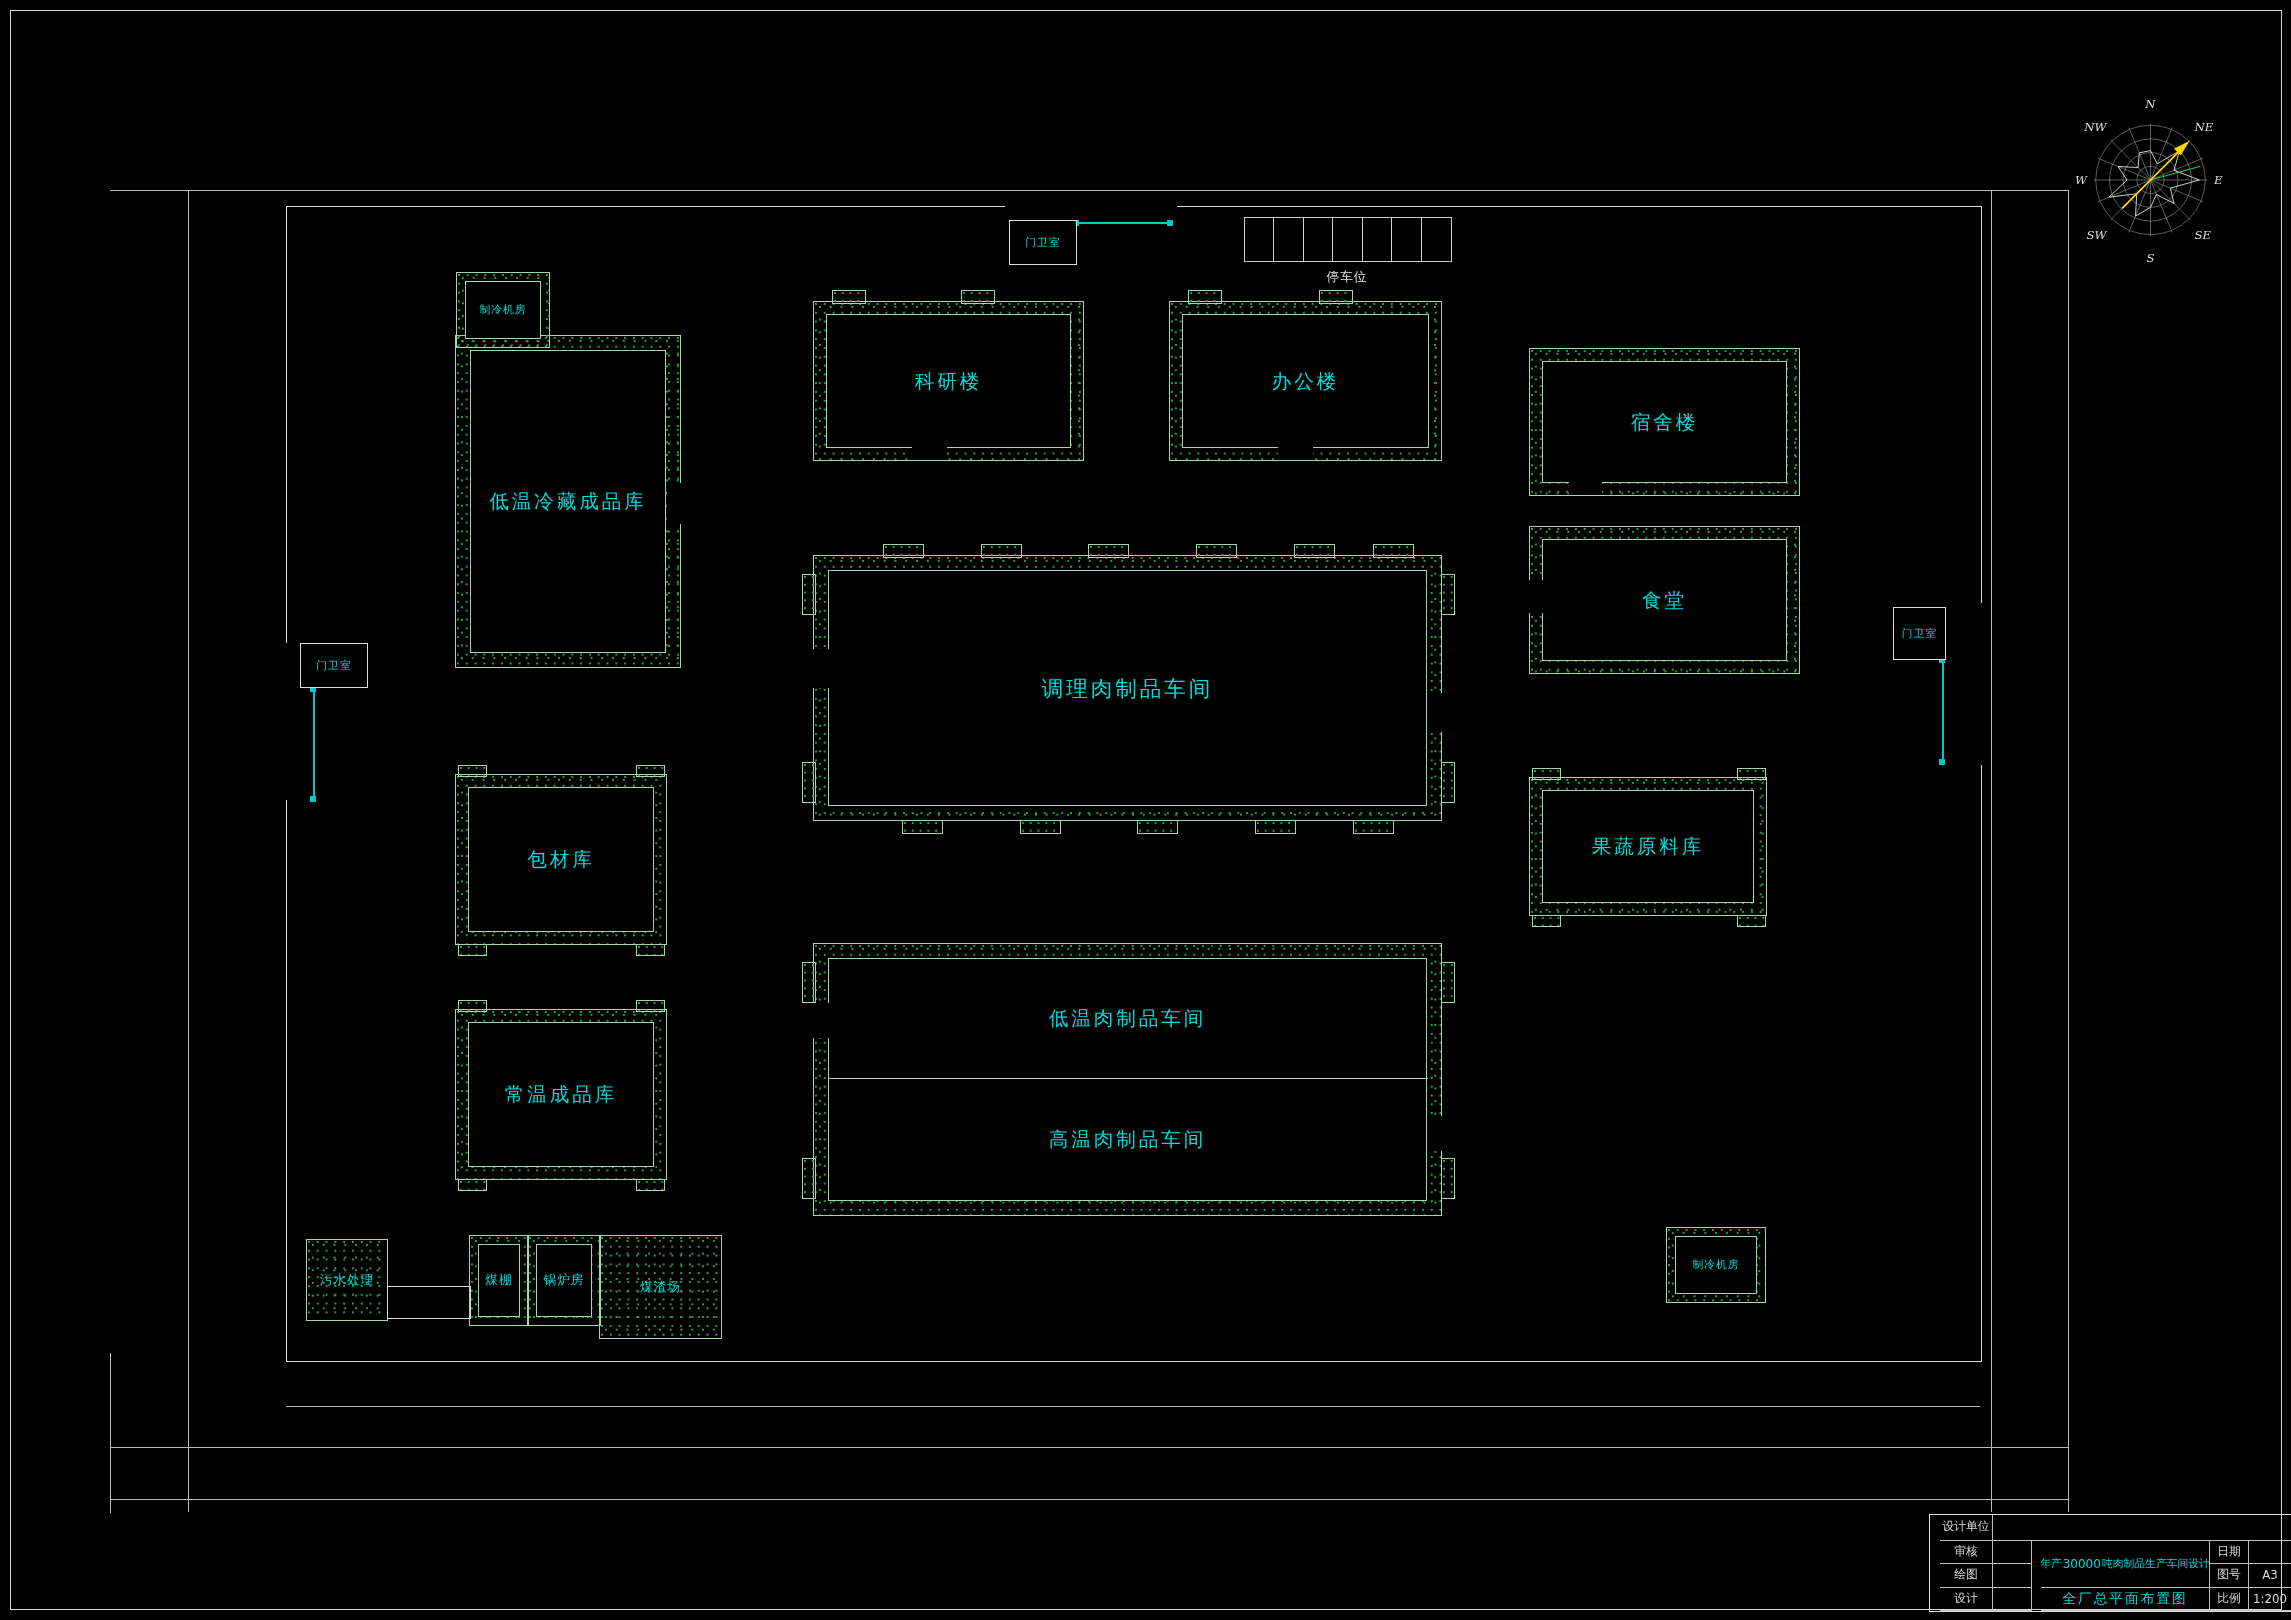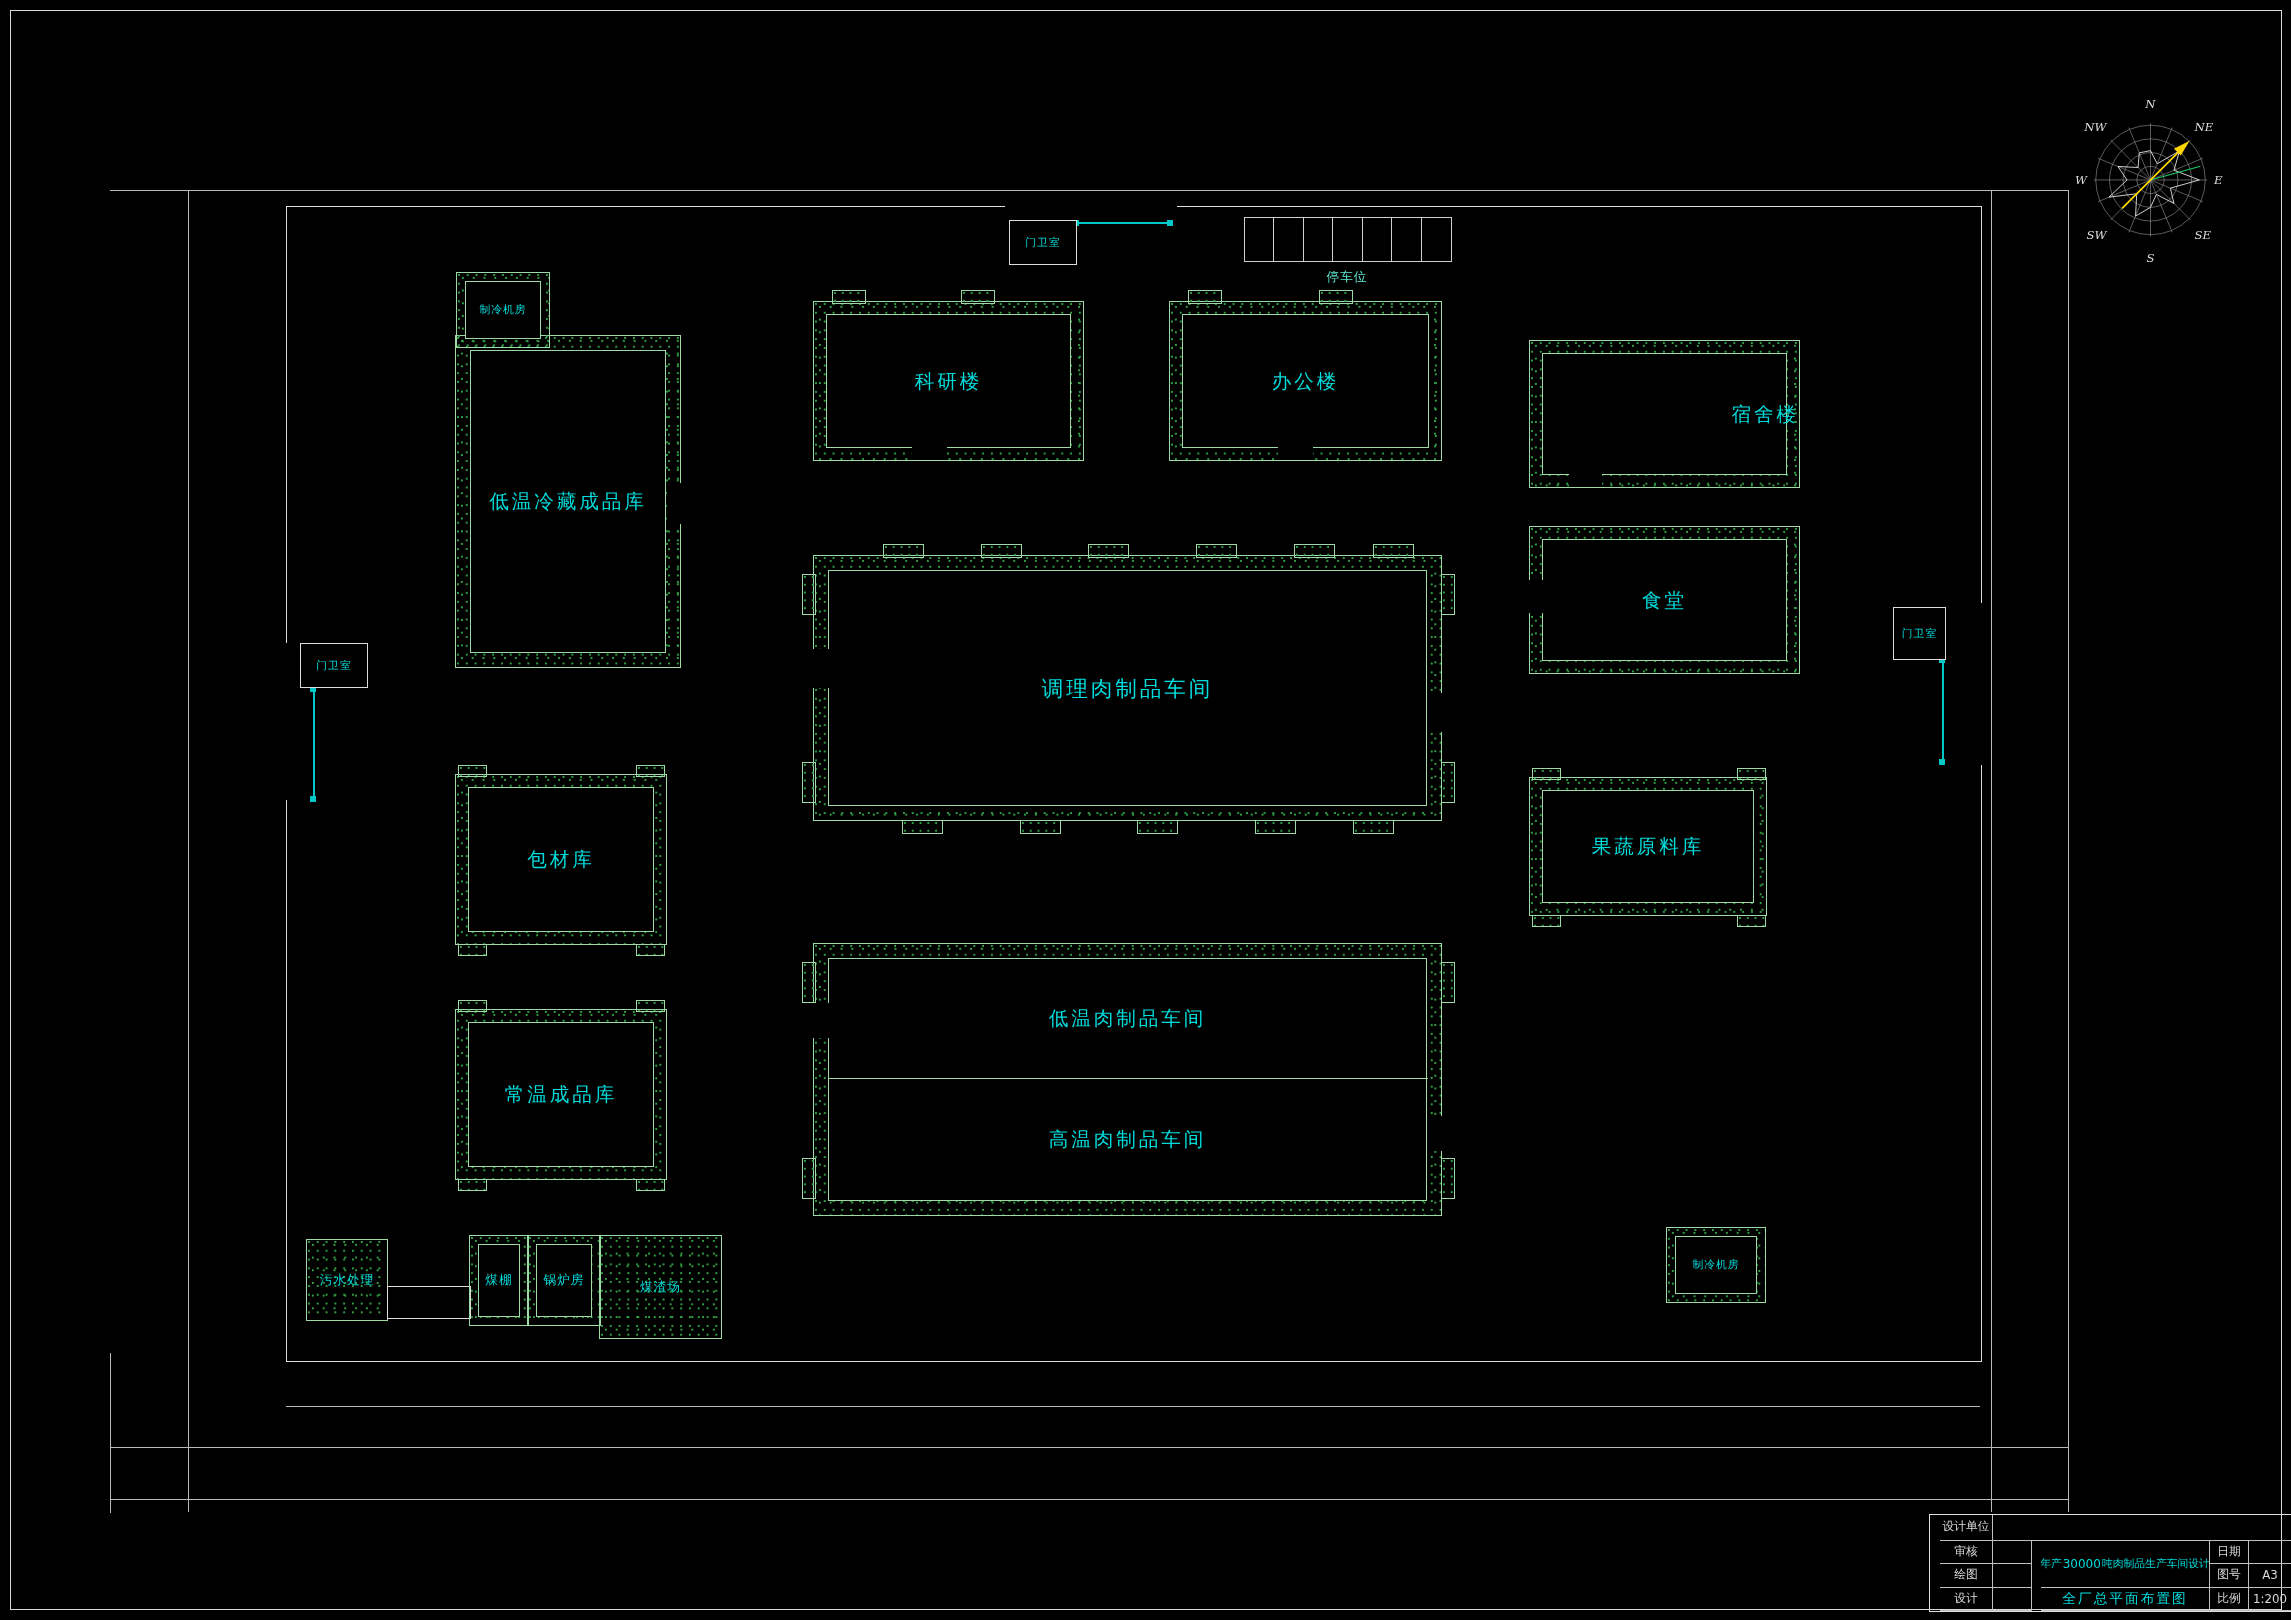--- a/index.html
+++ b/index.html
@@ -30,21 +30,21 @@
   .divider{position:absolute;background:#9fd9a5;z-index:1;}
   .lbl{position:relative;z-index:2;color:#00dcdc;font-size:19.6px;letter-spacing:2.9px;white-space:nowrap;}
   .lbl.sm{font-size:10.8px;letter-spacing:1px;}
   .lbl.md{font-size:12.7px;letter-spacing:1px;}
   .labs{position:absolute;left:0;right:0;text-align:center;z-index:2;color:#00dcdc;font-size:19.6px;letter-spacing:2.9px;white-space:nowrap;}
   .box{position:absolute;border:1px solid #dcdcdc;background:#000;display:flex;align-items:center;justify-content:center;
        color:#00dcdc;font-size:10.8px;letter-spacing:1px;white-space:nowrap;}
   .parking{position:absolute;display:grid;grid-template-columns:repeat(7,1fr);border:1px solid #cfcfcf;}
   .pcell{border-right:1px solid #cfcfcf;}
   .pcell:last-child{border-right:none;}
-  .freelbl{position:absolute;color:#5eead4;font-size:12.7px;letter-spacing:1px;text-align:center;white-space:nowrap;}
+  .freelbl{position:absolute;color:#e5e5e5;font-size:12.7px;letter-spacing:1px;text-align:center;white-space:nowrap;}
   
   .tblock{position:absolute;left:1929px;top:1514px;width:353px;height:96px;border:1px solid #e0e0e0;
           display:grid;grid-template-columns:53px 39px 178px 39px 43px;grid-template-rows:25.5px 23.5px 23.5px 23.5px;padding-left:10px;}
   .tc{border-right:1px solid #bfbfbf;border-bottom:1px solid #bfbfbf;display:flex;align-items:center;justify-content:center;
       color:#d8dada;font-size:11.8px;white-space:nowrap;overflow:hidden;}
   .tc.cy{color:#00dcdc;margin-left:9px;}
   .tc .num{font-size:12px;margin:0 1px;}
   .compass{position:absolute;left:2067px;top:90px;}
   .compass text{fill:#dedede;font-family:"DejaVu Serif","Liberation Serif",serif;font-style:italic;font-size:12px;}
 </style>
@@ -114,21 +114,21 @@
     <span class="lbl">科研楼</span>
   </div>
 
   <div class="b" style="left:1169px;top:301px;width:271px;height:158px;--w:11.8px;">
     <i class="tab" style="left:17.6px;top:-11.8px;width:32px;height:11.8px;"></i>
     <i class="tab" style="left:149px;top:-11.8px;width:32px;height:11.8px;"></i>
     <i class="door" style="left:108px;top:144px;width:35px;height:13.7px;"></i>
     <span class="lbl">办公楼</span>
   </div>
 
-  <div class="b" style="left:1529px;top:340px;width:269px;height:146px;justify-content:flex-end;--w:11.8px;">
+  <div class="b" style="left:1529px;top:348px;width:269px;height:146px;--w:11.8px;">
     <i class="door" style="left:39px;top:132px;width:33px;height:13.7px;"></i>
     <span class="lbl">宿舍楼</span>
   </div>
 
   <div class="b" style="left:1529px;top:526px;width:269px;height:146px;--w:11.8px;">
     <i class="door" style="left:-1px;top:53px;width:13.7px;height:33px;"></i>
     <span class="lbl">食堂</span>
   </div>
 
   <div class="b" style="left:813px;top:555px;width:627px;height:264px;--w:13.7px;">

